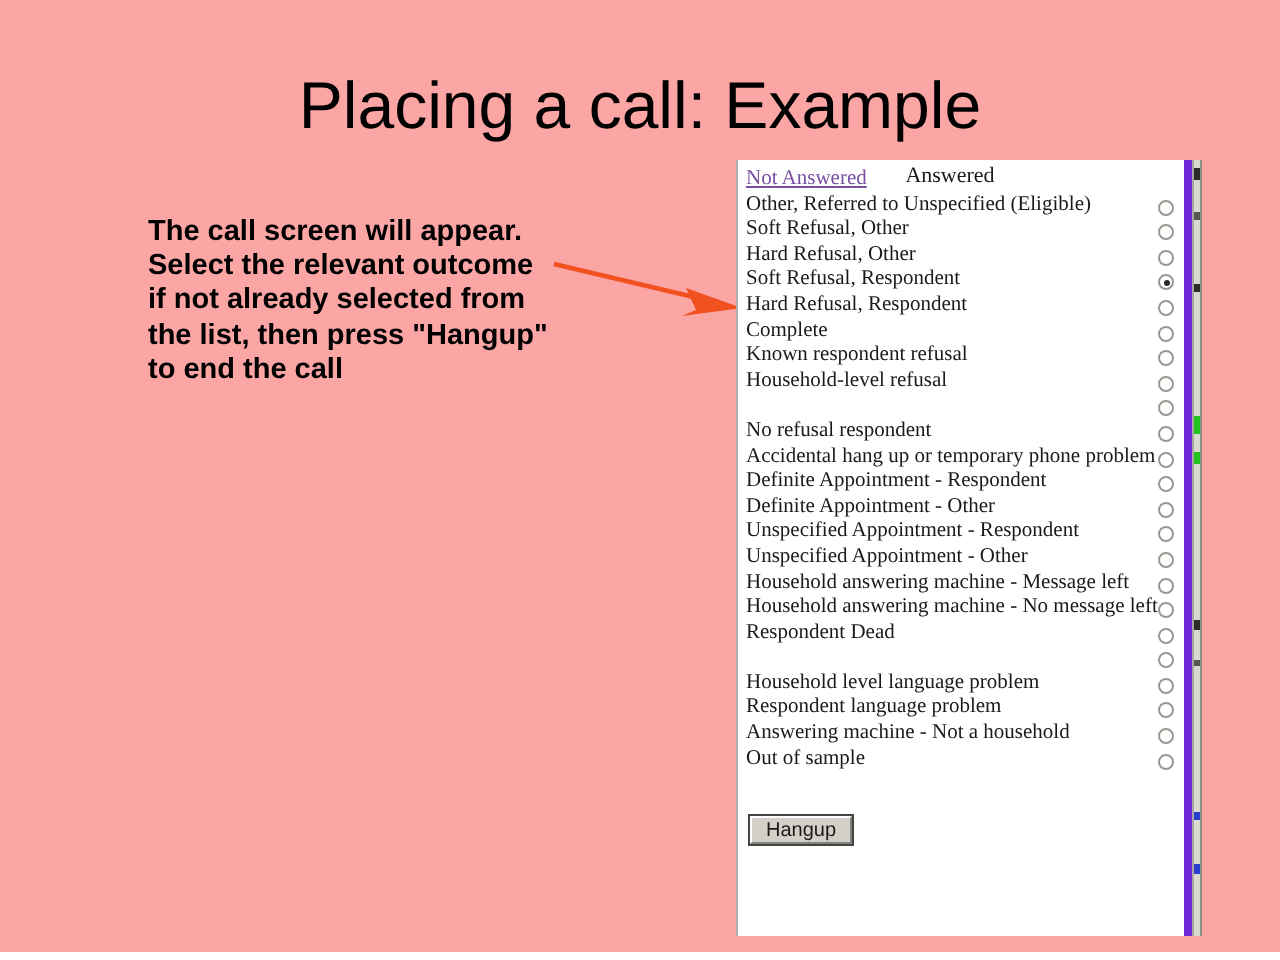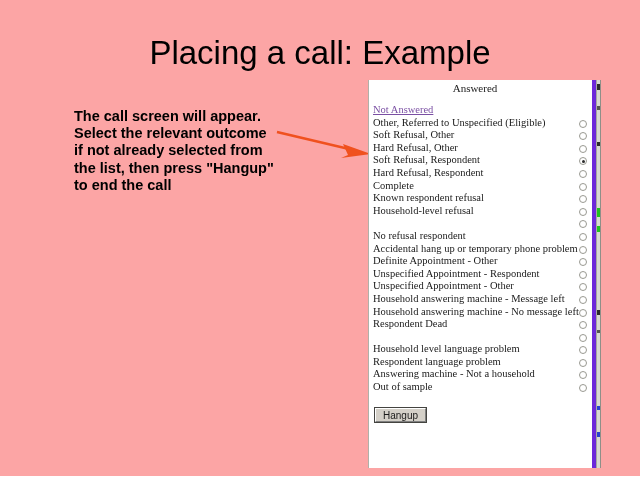--- a/index.html
+++ b/index.html
@@ -91,21 +91,21 @@
     width: 212px;
     text-align: center;
     font-family: "Liberation Serif", serif;
     font-size: 11px;
     color: #1a1a1a;
   }
 
   #outcome-list {
     position: absolute;
     left: 4px;
-    top: 24px;
+    top: 4px;
     width: 224px;
   }
   .outcome-row {
     position: relative;
     height: 12.6px;
     line-height: 12.6px;
   }
   .outcome-label {
     position: absolute;
     left: 0;
@@ -225,20 +225,24 @@
         </div>
         <div class="outcome-row">
           <span class="outcome-label">No refusal respondent</span>
           <span class="outcome-radio"></span>
         </div>
         <div class="outcome-row">
           <span class="outcome-label">Accidental hang up or temporary phone problem</span>
           <span class="outcome-radio"></span>
         </div>
         <div class="outcome-row">
+          <span class="outcome-label">Definite Appointment - Respondent</span>
+          <span class="outcome-radio"></span>
+        </div>
+        <div class="outcome-row">
           <span class="outcome-label">Definite Appointment - Other</span>
           <span class="outcome-radio"></span>
         </div>
         <div class="outcome-row">
           <span class="outcome-label">Unspecified Appointment - Respondent</span>
           <span class="outcome-radio"></span>
         </div>
         <div class="outcome-row">
           <span class="outcome-label">Unspecified Appointment - Other</span>
           <span class="outcome-radio"></span>

